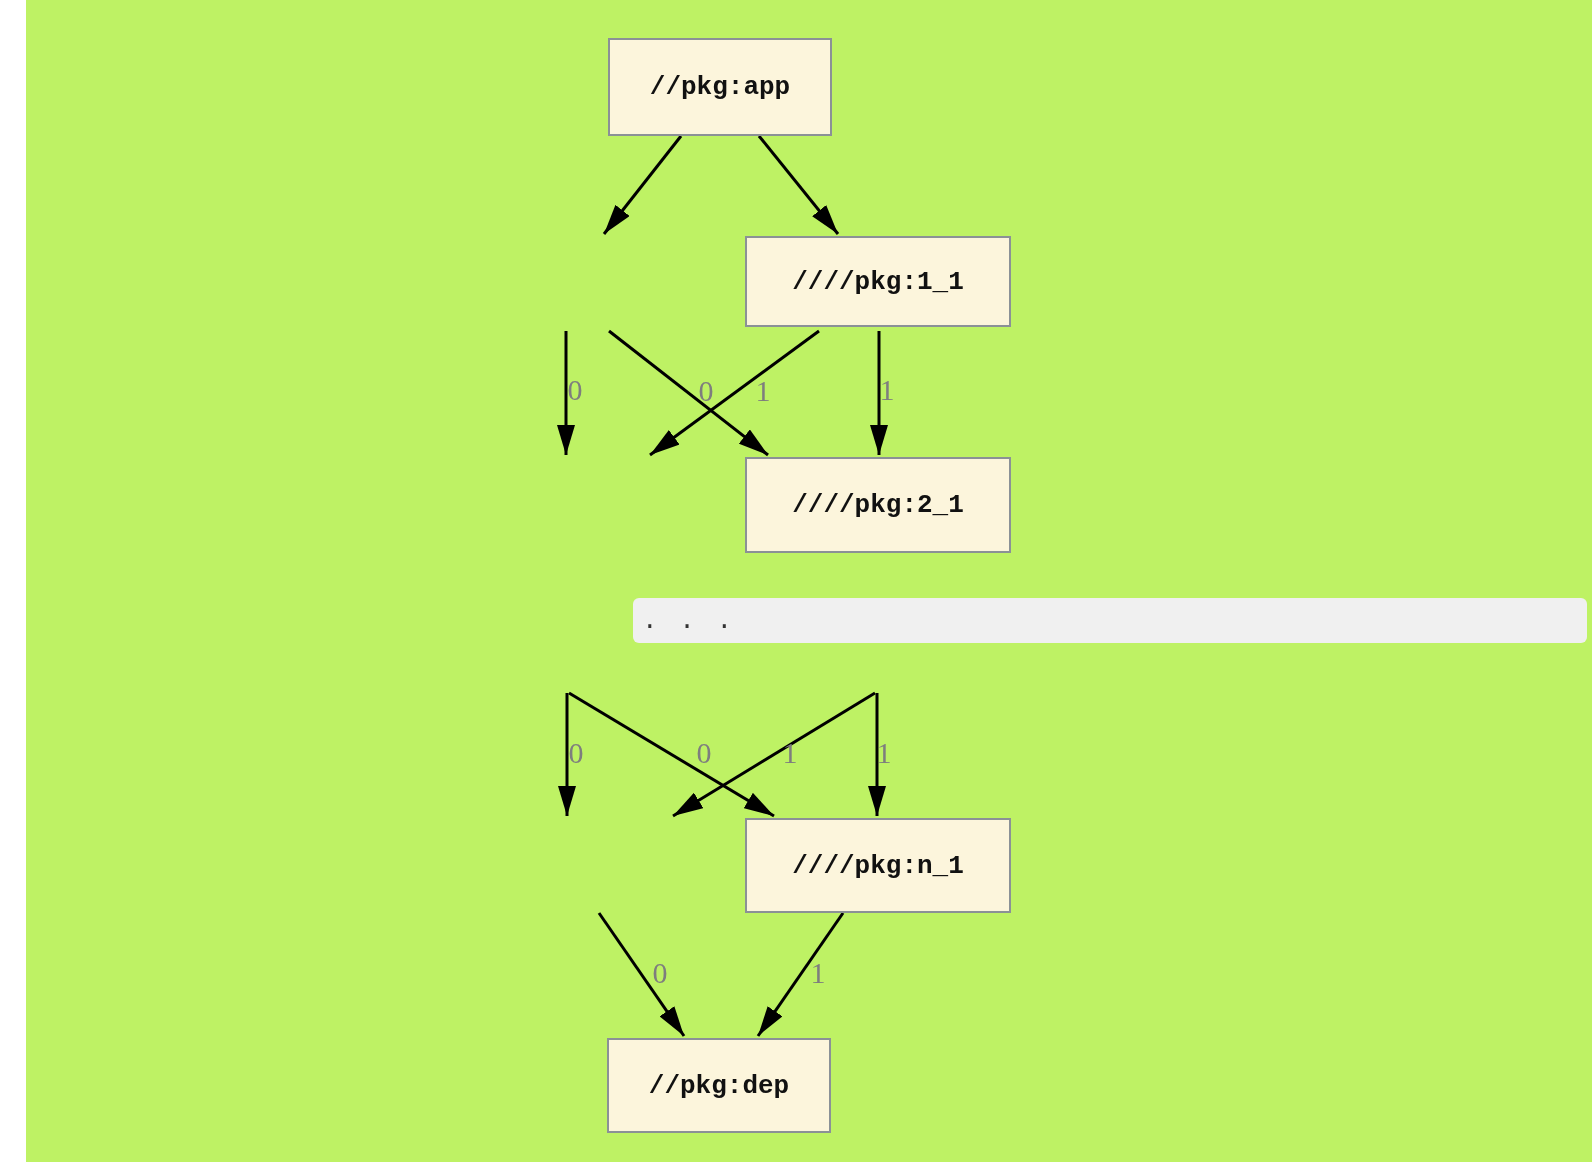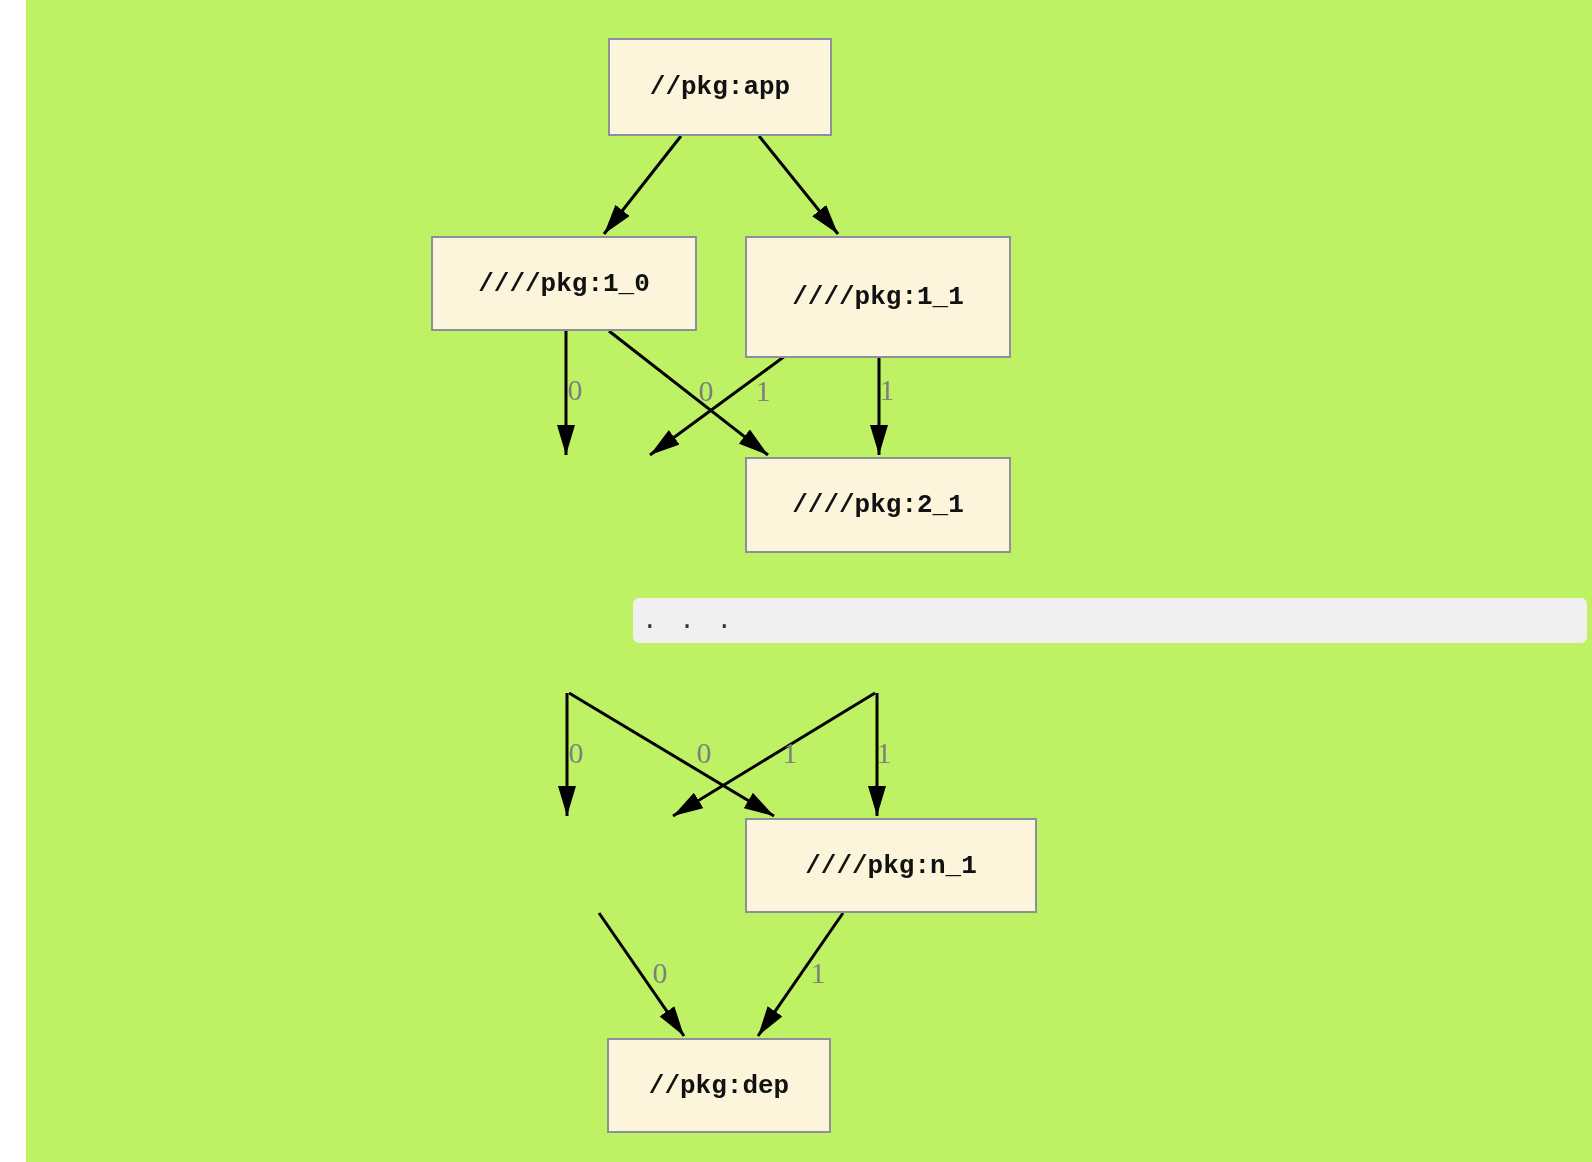--- a/index.html
+++ b/index.html
@@ -89,35 +89,32 @@
     <line class="edge" x1="849" y1="693" x2="647" y2="816" marker-end="url(#arrowhead)"></line>
     <line class="edge" x1="851" y1="693" x2="851" y2="816" marker-end="url(#arrowhead)"></line>
     <line class="edge" x1="573" y1="913" x2="658" y2="1036" marker-end="url(#arrowhead)"></line>
     <line class="edge" x1="817" y1="913" x2="732" y2="1036" marker-end="url(#arrowhead)"></line>
   </svg>
 
   <div class="node" style="left:582px; top:38px; width:224px; height:98px;">
     <span class="label">//pkg:app</span>
   </div>
 
-  <div class="node" style="left:405px; top:236px; width:266px; height:95px;">
-    <span class="label">////pkg:1_0</span>
-  </div>
 
-  <div class="node" style="left:719px; top:236px; width:266px; height:122px;">
+  <div class="node" style="left:719px; top:236px; width:266px; height:91px;">
     <span class="label">////pkg:1_1</span>
   </div>
 
 
   <div class="node" style="left:719px; top:457px; width:266px; height:96px;">
     <span class="label">////pkg:2_1</span>
   </div>
 
 
-  <div class="node" style="left:719px; top:818px; width:292px; height:95px;">
+  <div class="node" style="left:719px; top:818px; width:266px; height:95px;">
     <span class="label">////pkg:n_1</span>
   </div>
 
   <div class="node" style="left:581px; top:1038px; width:224px; height:95px;">
     <span class="label">//pkg:dep</span>
   </div>
 
   <div class="code-band">
     <span class="dots">. . .</span>
   </div>

